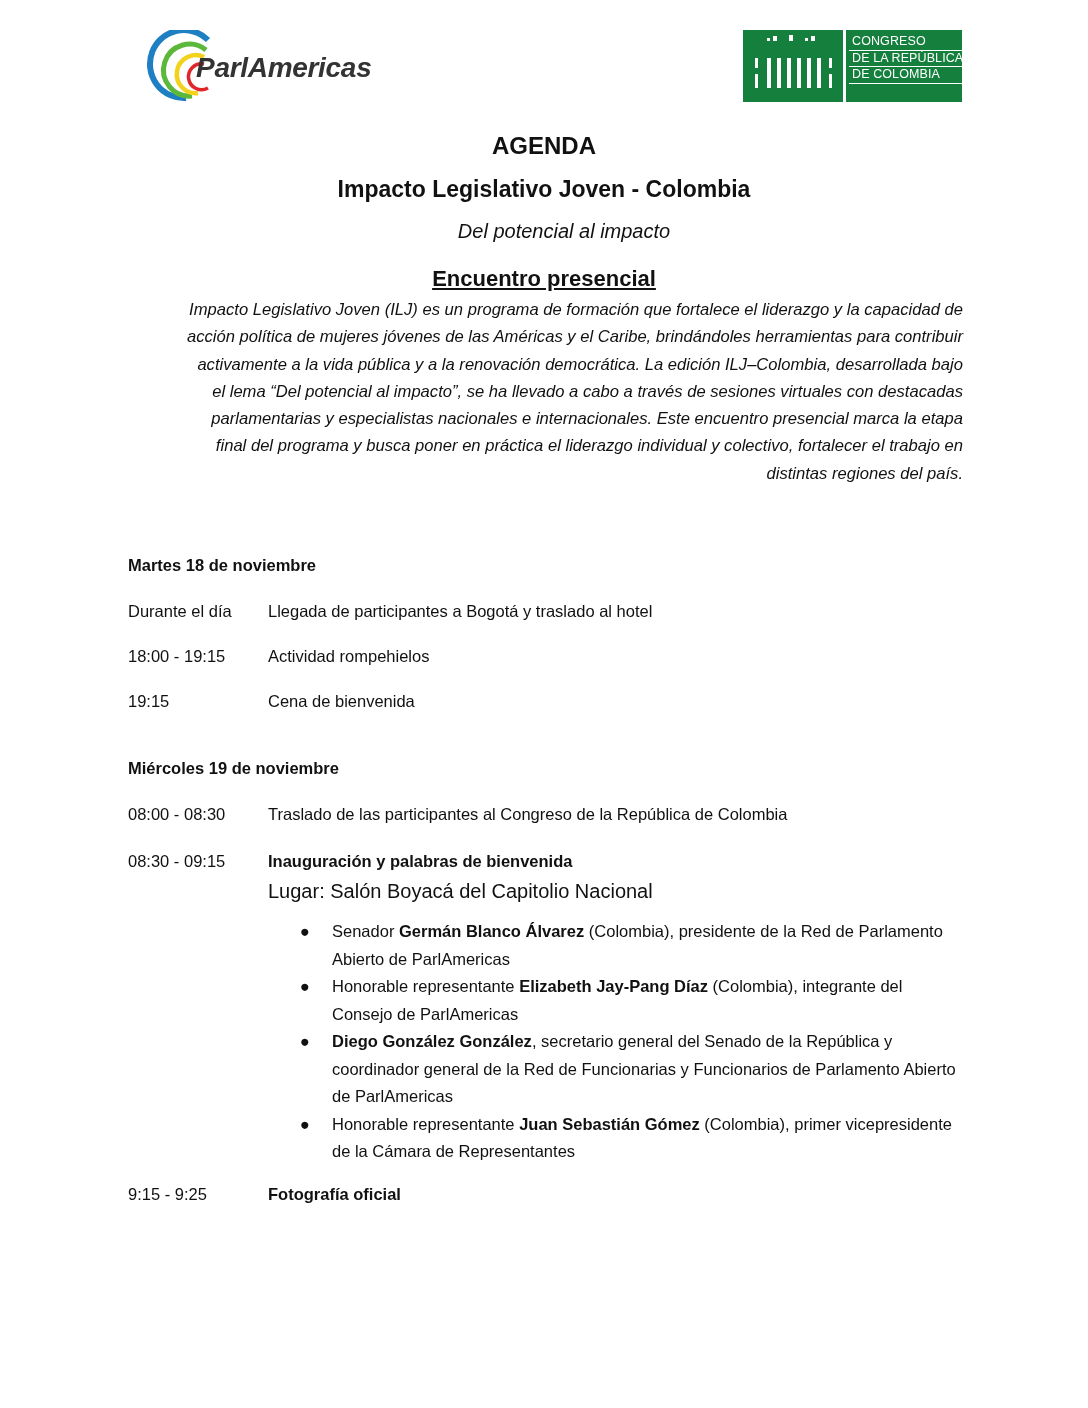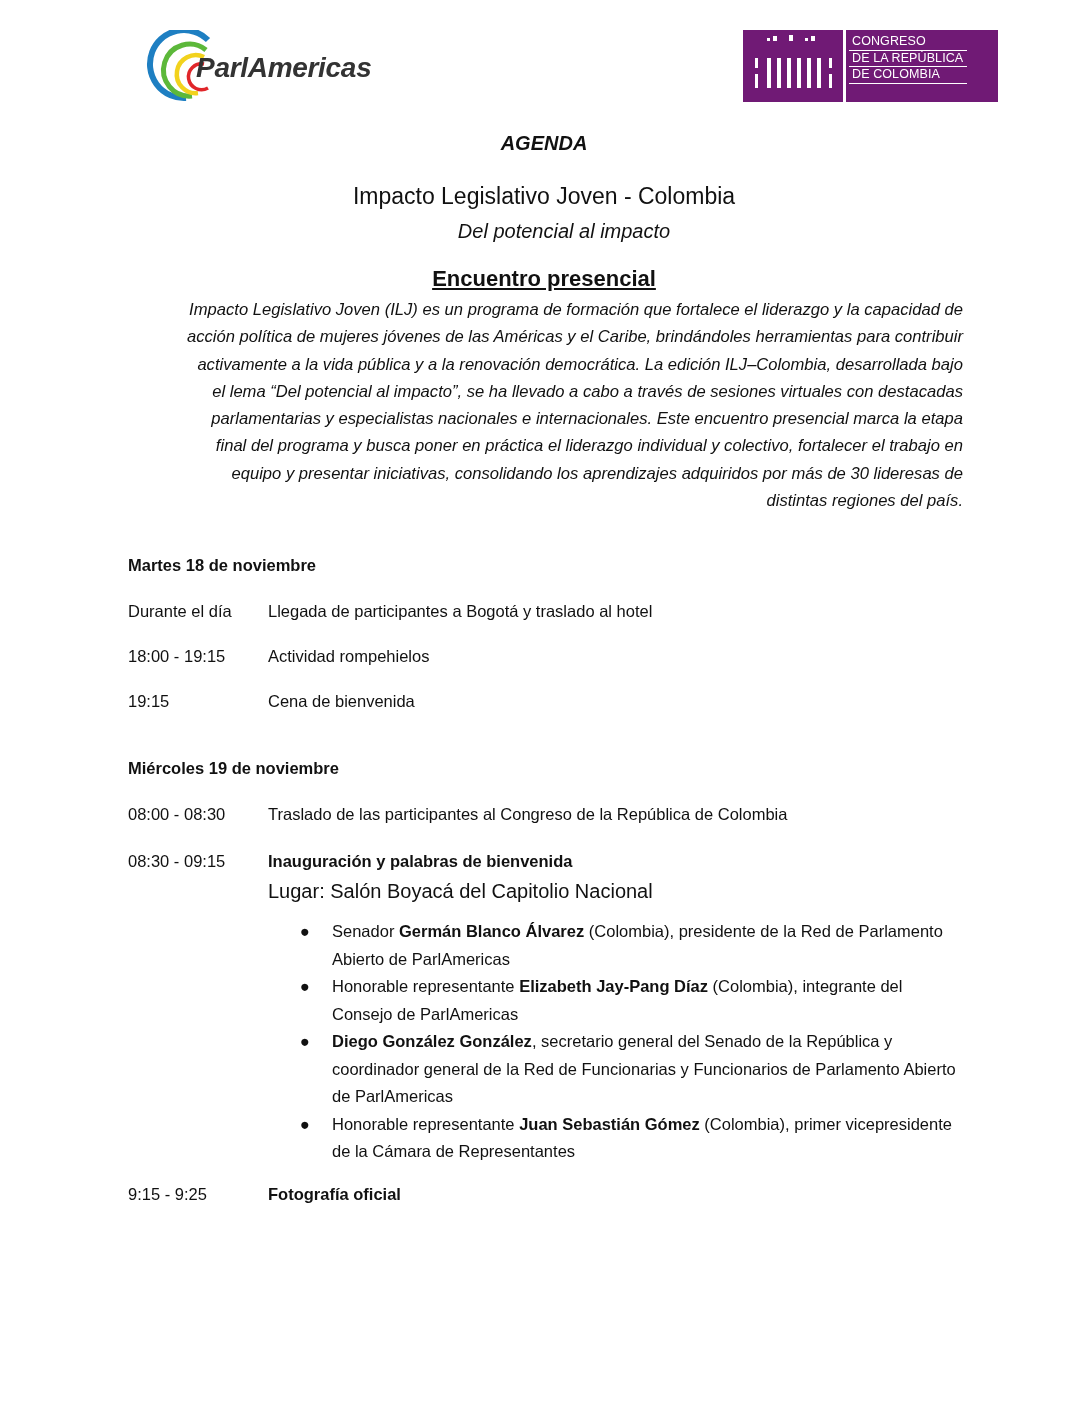--- a/index.html
+++ b/index.html
@@ -1,27 +1,27 @@
 <!DOCTYPE html>
 <html><head>
 <meta charset="utf-8">
 <style>
   html, body { margin:0; padding:0; background:#ffffff; }
   body { width:1088px; height:1408px; position:relative; overflow:hidden;
          font-family:"Liberation Sans", sans-serif; color:#111; }
   .abs { position:absolute; }
   .logo-pa { left:146px; top:30px; width:250px; height:72px; }
   .pa-text { position:absolute; left:50px; top:22px; font-size:28px; font-weight:bold; font-style:italic; color:#333; letter-spacing:-0.3px; }
-  .logo-cong { left:743px; top:30px; width:255px; height:72px; background:#701a75; }
+  .logo-cong { left:743px; top:30px; width:206px; height:72px; background:#15803d;padding-left:13px; }
   .cong-lines { position:absolute; left:106px; top:4px; width:118px; }
   .cong-line { color:#fff; font-size:12.5px; line-height:15.5px; border-bottom:1px solid #fff; padding-left:3px; letter-spacing:0.1px; }
   .cong-sep { position:absolute; left:100px; top:0; width:3px; height:72px; background:#fff; }
   .center { left:0; width:1088px; text-align:center; }
-  .h-agenda { top:132px; font-size:20px; font-weight:bold;font-style:italic; }
-  .h-title { top:176px; font-size:23px; font-weight:normal;margin-top:7px; }
+  .h-agenda { top:132px; font-size:24px; font-weight:bold; }
+  .h-title { top:176px; font-size:23px; font-weight:bold; }
   .h-sub { top:220px; font-size:20px; font-style:italic;padding-left:20px; }
   .h-enc { top:266px; font-size:22px; font-weight:bold; text-decoration:underline; }
   .intro { left:128px; top:296px; width:835px; font-size:16.6px; font-style:italic; line-height:27.3px;text-align:right; }
   .day { left:128px; font-size:16.5px; font-weight:bold; }
   .time { left:128px; font-size:16.5px; }
   .act { left:268px; font-size:16.5px; }
   .bold { font-weight:bold;text-align:center; }
   .lugar { left:268px; font-size:20px; }
   .bullets { left:300px; top:918px; width:660px; font-size:16.5px; line-height:27.5px; }
   .bullet { position:relative; padding-left:32px; margin-bottom:0; }
@@ -73,21 +73,20 @@
 <div class="abs center h-sub">Del potencial al impacto</div>
 <div class="abs center h-enc">Encuentro presencial</div>
 
 <div class="abs intro">
   <div>Impacto Legislativo Joven (ILJ) es un programa de formación que fortalece el liderazgo y la capacidad de</div>
   <div>acción política de mujeres jóvenes de las Américas y el Caribe, brindándoles herramientas para contribuir</div>
   <div>activamente a la vida pública y a la renovación democrática. La edición ILJ–Colombia, desarrollada bajo</div>
   <div>el lema “Del potencial al impacto”, se ha llevado a cabo a través de sesiones virtuales con destacadas</div>
   <div>parlamentarias y especialistas nacionales e internacionales. Este encuentro presencial marca la etapa</div>
   <div>final del programa y busca poner en práctica el liderazgo individual y colectivo, fortalecer el trabajo en</div>
-  <div>equipo y presentar iniciativas, consolidando los aprendizajes adquiridos por más de 30 lideresas de</div>
   <div>distintas regiones del país.</div>
 </div>
 
 <div class="abs day" style="top:556px">Martes 18 de noviembre</div>
 <div class="abs time" style="top:602px">Durante el día</div>
 <div class="abs act" style="top:602px">Llegada de participantes a Bogotá y traslado al hotel</div>
 <div class="abs time" style="top:647px">18:00 - 19:15</div>
 <div class="abs act" style="top:647px">Actividad rompehielos</div>
 <div class="abs time" style="top:692px">19:15</div>
 <div class="abs act" style="top:692px">Cena de bienvenida</div>

